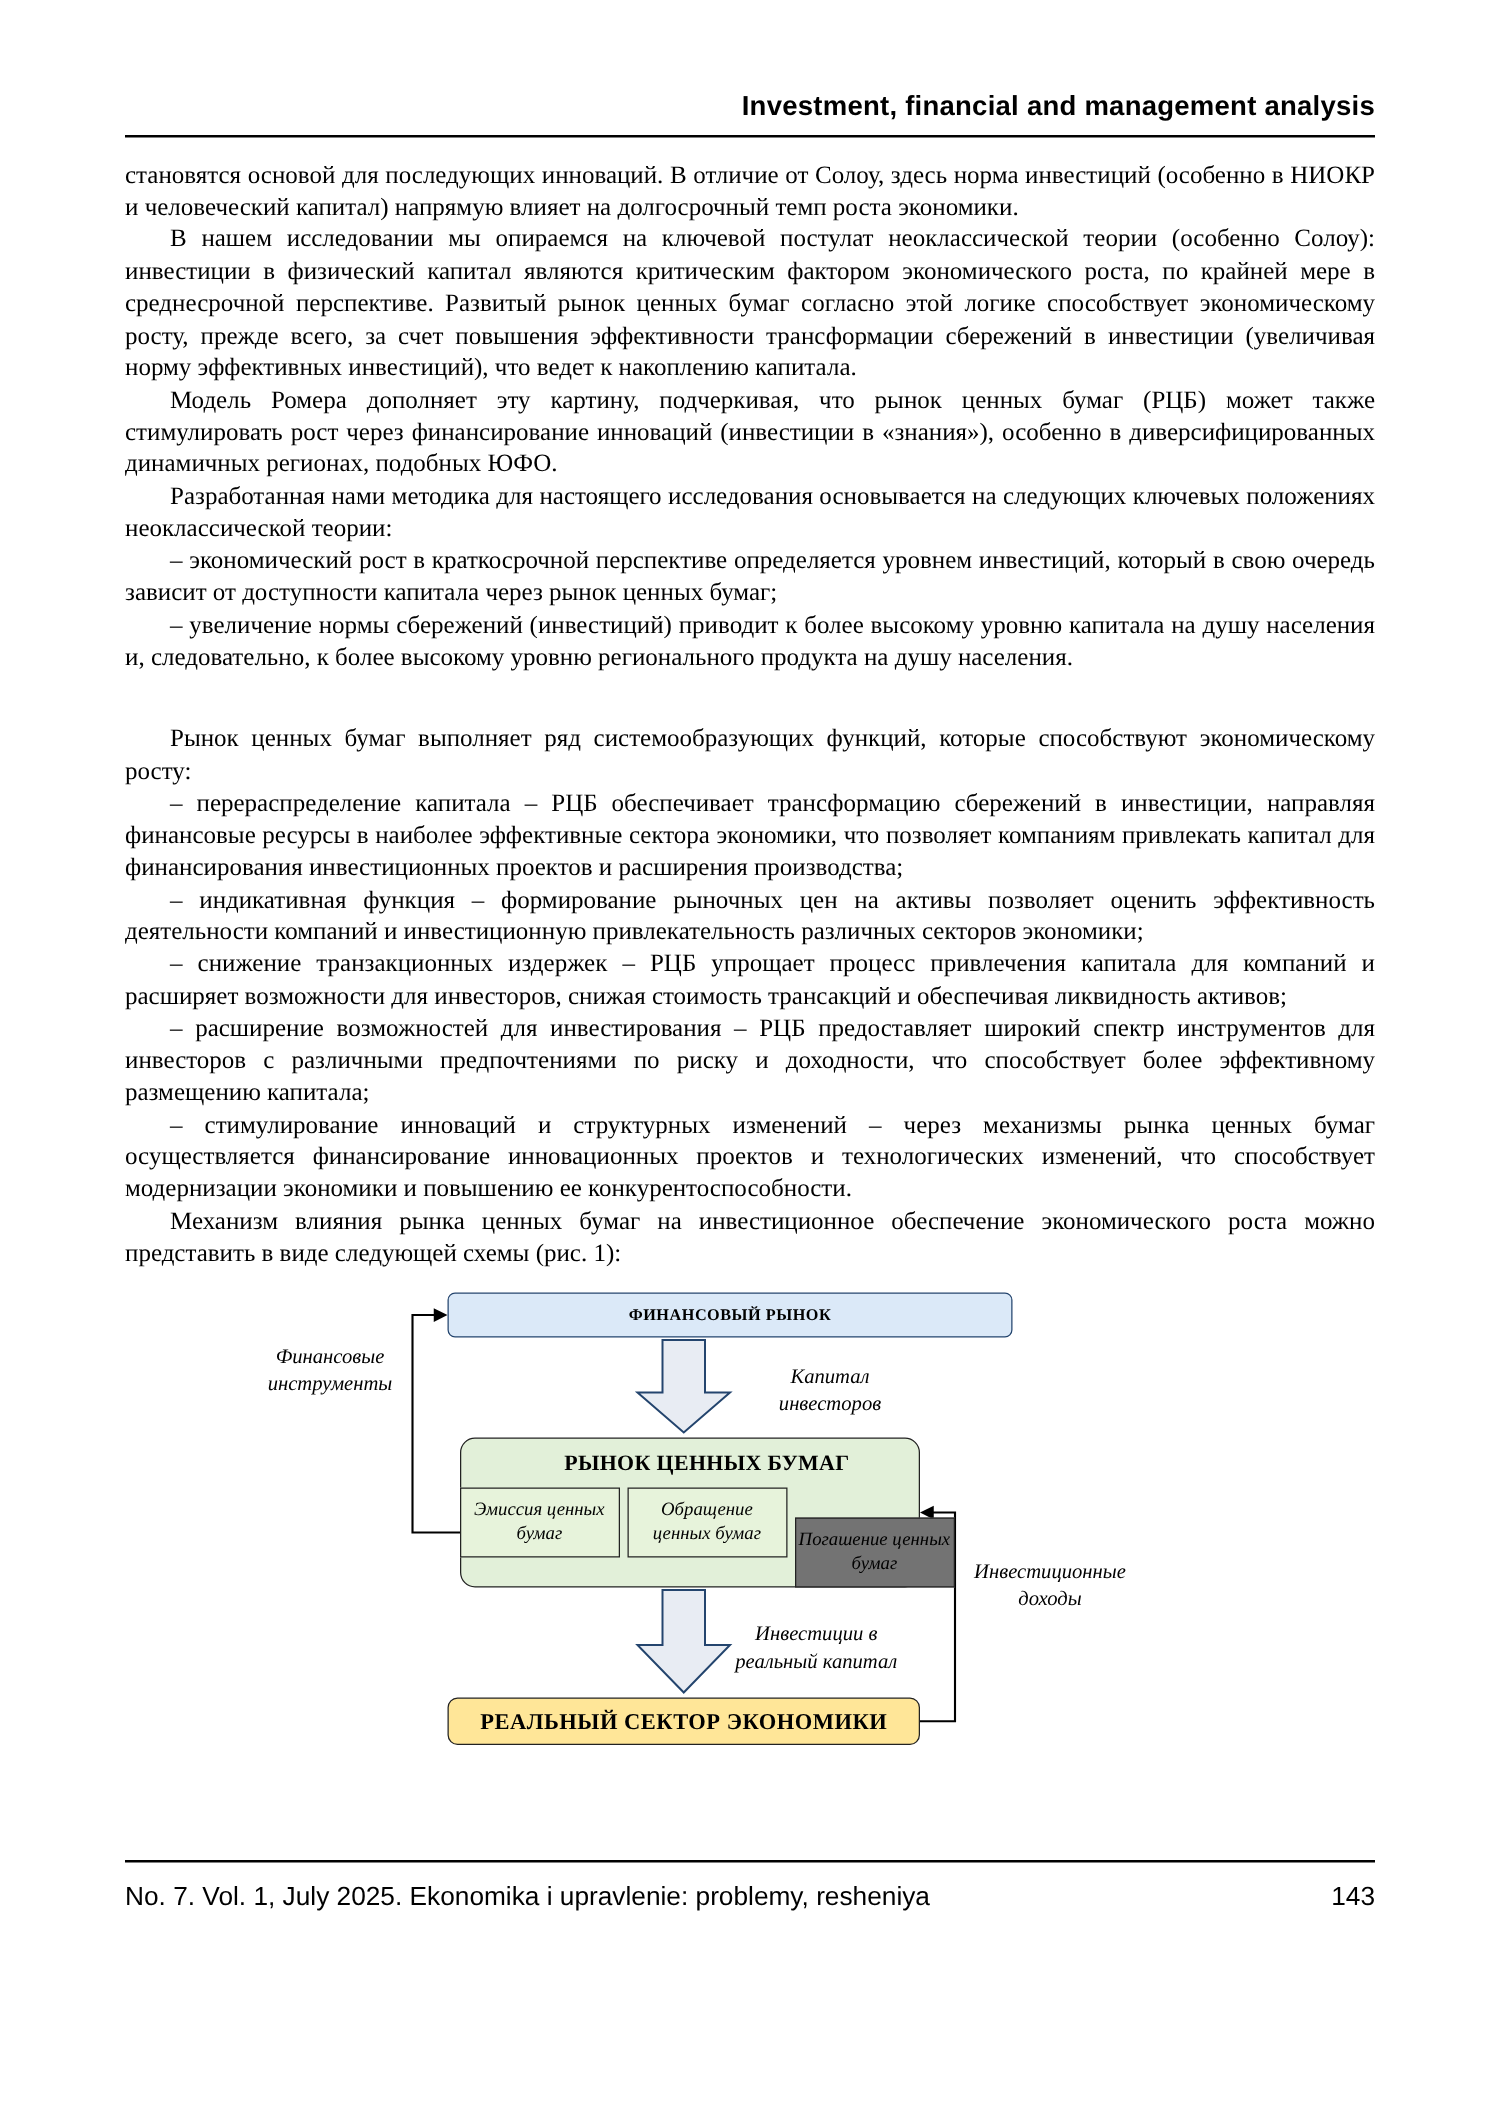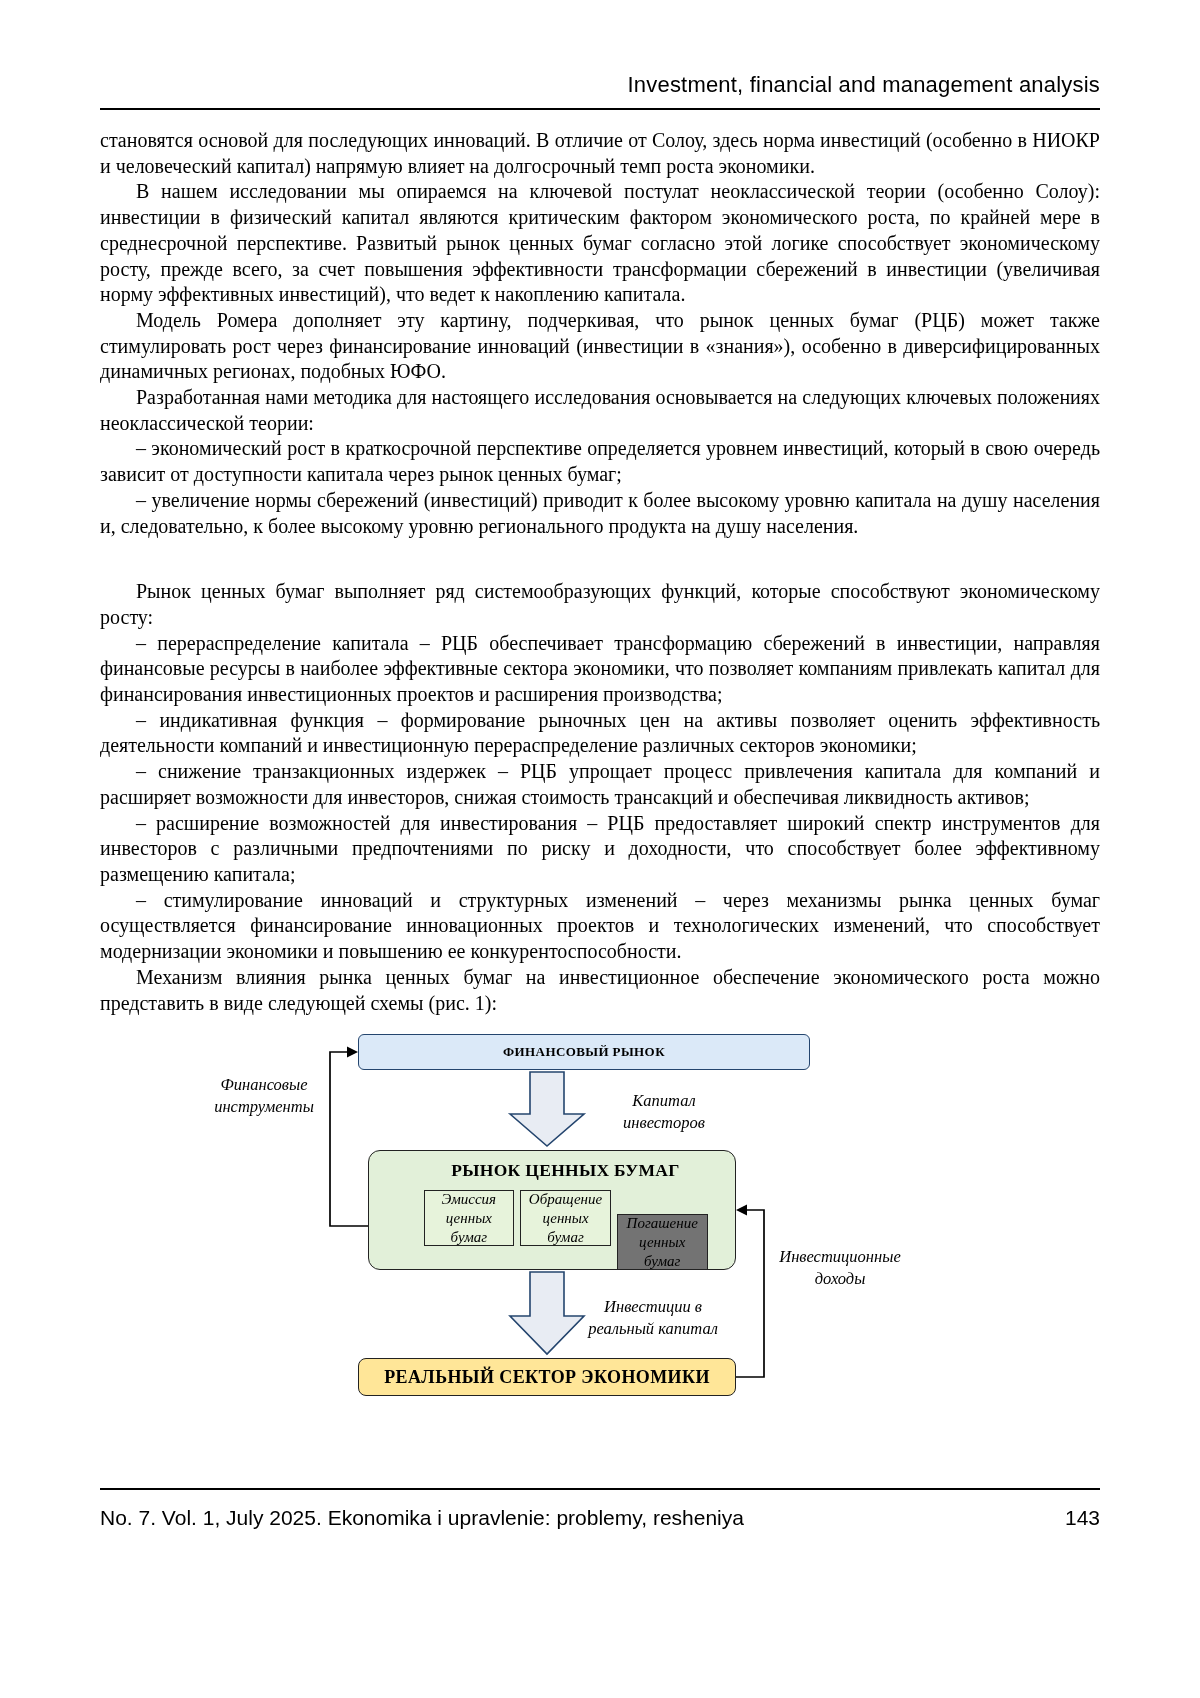--- a/index.html
+++ b/index.html
@@ -4,21 +4,21 @@
 <style>
   html,body{margin:0;padding:0;background:#ffffff;}
   .page{
     width:1200px;height:1698px;box-sizing:border-box;
     padding:72px 100px 0 100px;
     display:flex;flex-direction:column;
     font-family:"Liberation Serif",serif;color:#000;
     position:relative;overflow:hidden;background:#fff;
   }
   .header-title{
-    font-family:"Liberation Sans",sans-serif;font-weight:normal;
+    font-family:"Liberation Sans",sans-serif;font-weight:bold;
     font-size:22px;text-align:right;letter-spacing:0.2px;
   }
   .header-rule{border-bottom:2.5px solid #000;margin-top:10px;}
   .columns{display:flex;gap:40px;margin-top:18px;flex-direction:column;}
   .col{flex:1 1 0;font-size:20px;line-height:25.7px;text-align:justify;}
   .col p{margin:0;text-indent:36px;}
   .col p.noindent{text-indent:0;}
 
   
   .diagram{position:relative;width:1000px;height:372px;margin:14px 0 0 0;}
@@ -27,21 +27,21 @@
     display:flex;align-items:center;justify-content:center;
     text-align:center;font-weight:bold;
   }
   .fin-box{left:258px;top:4px;width:452px;height:36px;
     border:1.6px solid #24456e;border-radius:6px;
     font-size:13px;letter-spacing:0.4px;text-align:center;}
   .sec-box{left:268px;top:120px;width:368px;height:120px;
     border:1.6px solid #222;border-radius:12px;
     flex-direction:column;justify-content:flex-start;padding-top:9px;}
   .sec-title{font-size:17.5px;font-weight:bold;letter-spacing:0.3px;}
-  .subrow{display:flex;gap:6px;margin-top:9px;width:284px;}
+  .subrow{display:flex;gap:6px;margin-top:9px;width:396px;}
   .sub-box{flex:1 1 0;border:1.3px solid #222;display:flex;align-items:center;
     justify-content:center;text-align:center;font-style:italic;font-weight:normal;
     font-size:15px;line-height:1.25;height:56px;padding:2px;box-sizing:border-box;}
   .real-box{left:258px;top:328px;width:378px;height:38px;
     border:1.6px solid #222;border-radius:8px;
     font-size:18px;letter-spacing:0.4px;}
   .dlabel{position:absolute;font-style:italic;font-size:16.5px;
     line-height:1.3;text-align:center;}
   .lbl-instruments{left:84px;top:44px;width:160px;}
   .lbl-capital{left:495px;top:60px;width:138px;}
@@ -73,21 +73,21 @@
       <p class="noindent">становятся основой для последующих инноваций. В отличие от Солоу, здесь норма инвестиций (особенно в НИОКР и человеческий капитал) напрямую влияет на долгосрочный темп роста экономики.</p>
       <p>В нашем исследовании мы опираемся на ключевой постулат неоклассической теории (особенно Солоу): инвестиции в физический капитал являются критическим фактором экономического роста, по крайней мере в среднесрочной перспективе. Развитый рынок ценных бумаг согласно этой логике способствует экономическому росту, прежде всего, за счет повышения эффективности трансформации сбережений в инвестиции (увеличивая норму эффективных инвестиций), что ведет к накоплению капитала.</p>
       <p>Модель Ромера дополняет эту картину, подчеркивая, что рынок ценных бумаг (РЦБ) может также стимулировать рост через финансирование инноваций (инвестиции в «знания»), особенно в диверсифицированных динамичных регионах, подобных ЮФО.</p>
       <p>Разработанная нами методика для настоящего исследования основывается на следующих ключевых положениях неоклассической теории:</p>
       <p>– экономический рост в краткосрочной перспективе определяется уровнем инвестиций, который в свою очередь зависит от доступности капитала через рынок ценных бумаг;</p>
       <p>– увеличение нормы сбережений (инвестиций) приводит к более высокому уровню капитала на душу населения и, следовательно, к более высокому уровню регионального продукта на душу населения.</p>
     </div>
     <div class="col">
       <p>Рынок ценных бумаг выполняет ряд системообразующих функций, которые способствуют экономическому росту:</p>
       <p>– перераспределение капитала – РЦБ обеспечивает трансформацию сбережений в инвестиции, направляя финансовые ресурсы в наиболее эффективные сектора экономики, что позволяет компаниям привлекать капитал для финансирования инвестиционных проектов и расширения производства;</p>
-      <p>– индикативная функция – формирование рыночных цен на активы позволяет оценить эффективность деятельности компаний и инвестиционную перераспределение различных секторов экономики;</p>
+      <p>– индикативная функция – формирование рыночных цен на активы позволяет оценить эффективность деятельности компаний и инвестиционную привлекательность различных секторов экономики;</p>
       <p>– снижение транзакционных издержек – РЦБ упрощает процесс привлечения капитала для компаний и расширяет возможности для инвесторов, снижая стоимость трансакций и обеспечивая ликвидность активов;</p>
       <p>– расширение возможностей для инвестирования – РЦБ предоставляет широкий спектр инструментов для инвесторов с различными предпочтениями по риску и доходности, что способствует более эффективному размещению капитала;</p>
       <p>– стимулирование инноваций и структурных изменений – через механизмы рынка ценных бумаг осуществляется финансирование инновационных проектов и технологических изменений, что способствует модернизации экономики и повышению ее конкурентоспособности.</p>
       <p>Механизм влияния рынка ценных бумаг на инвестиционное обеспечение экономического роста можно представить в виде следующей схемы (рис. 1):</p>
     </div>
   </main>
 
   <figure class="diagram" style="margin-left:0;margin-right:0;">
 
     <svg class="overlay" width="1000" height="372" viewBox="0 0 1000 372">

